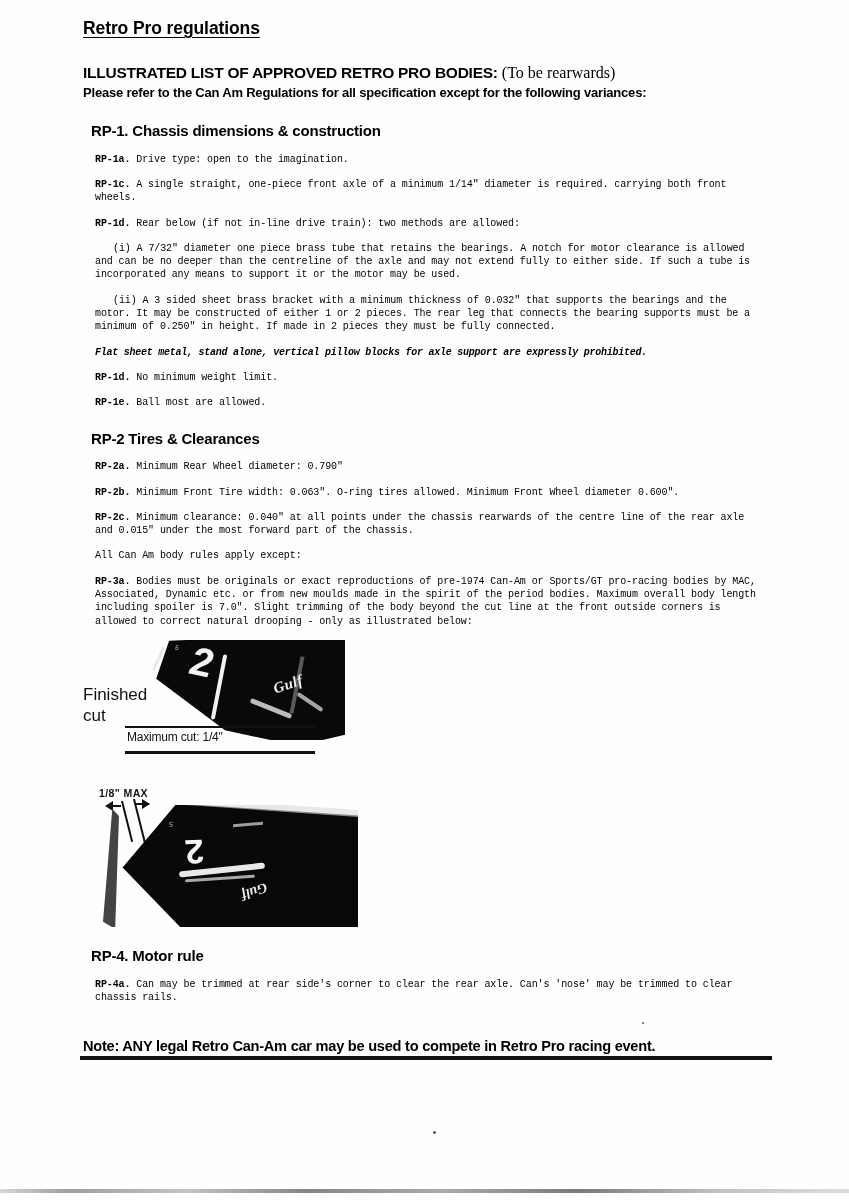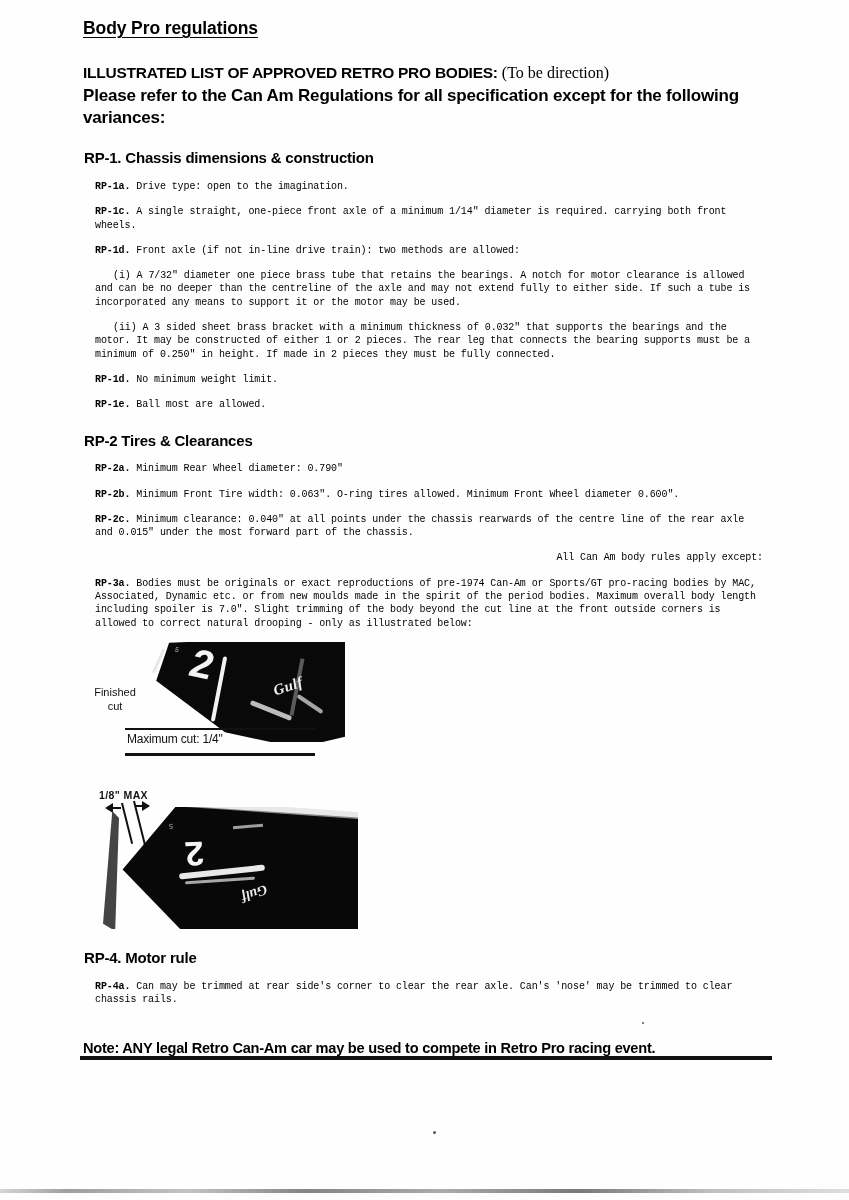--- a/index.html
+++ b/index.html
@@ -49,50 +49,50 @@
     margin: 0;
     letter-spacing: -0.25px;
   }
   .illus-head .tba {
     font-family: "Liberation Serif", serif;
     font-weight: normal;
     font-size: 16px;
     letter-spacing: 0;
   }
   .please-refer {
-    font-size: 17px;
+    font-size: 13px;
     font-weight: bold;
     line-height: 1.3;
     margin: 2px 0 12px 0;
     letter-spacing: -0.2px;
   }
   
   .sec-head {
     font-size: 15px;
     font-weight: bold;
     line-height: 1.25;
-    margin: 20px 0 1px 1px;
+    margin: 20px 0 1px 8px;
     letter-spacing: -0.2px;
   }
   
   .para {
     font-size: 10px;
     line-height: 1.33;
     margin: 12px;
     letter-spacing: -0.1px;
     font-family: Liberation Mono, monospace;
   }
   .para .lead { font-weight: bold; }
   .para.indent { text-indent: 18px; }
   .para.italic-rule {
     font-weight: bold;
     font-style: italic;
     letter-spacing: -0.25px;
   }
-  .para.plain { font-weight: normal; text-align: right; }
+  .para.plain { font-weight: normal; }
   .spacer-md { height: 15px; }
   .spacer-lg { height: 21px; }
   
   .note-line {
     font-size: 14.6px;
     font-weight: bold;
     letter-spacing: -0.25px;
     margin: 0;
     line-height: 1.3;
   }
@@ -217,22 +217,21 @@
     width: 4px; height: 58px;
     background: #757575;
     transform: rotate(11deg);
     opacity: .75;
   }
   .fig1-finished {
     position: absolute;
     left: -22px;
     top: 44px;
     width: 64px;
-    text-align: center;
-    font-size: 11px;
+    font-size: 17px;
     line-height: 1.25;
     color: #111;
   }
   .fig1-rule-top {
     position: absolute;
     left: 20px;
     top: 86px;
     width: 190px;
     height: 2px;
     background: #111;
@@ -406,38 +405,39 @@
   }
 </style>
 </head>
 <body>
 
 <div id="page">
   <div id="sheet"></div>
 
   <div class="content">
 
-    <div class="doc-title">Body Pro regulations</div>
-
-    <div class="illus-head"><span>ILLUSTRATED LIST OF APPROVED RETRO PRO BODIES:</span> <span class="tba">(To be direction)</span></div>
+    <div class="doc-title">Retro Pro regulations</div>
+
+    <div class="illus-head"><span>ILLUSTRATED LIST OF APPROVED RETRO PRO BODIES:</span> <span class="tba">(To be rearwards)</span></div>
     <div class="please-refer">Please refer to the Can Am Regulations for all specification except for the following variances:</div>
 
     <div class="sec-head">RP-1. Chassis dimensions &amp; construction</div>
 
     <p class="para"><span class="lead">RP-1a.</span><span> Drive type: open to the imagination.</span></p>
 
 
     <p class="para"><span class="lead">RP-1c.</span><span> A single straight, one-piece front axle of a minimum 1/14" diameter is required. carrying both front wheels.</span></p>
 
-    <p class="para"><span class="lead">RP-1d.</span><span> Front axle (if not in-line drive train): two methods are allowed:</span></p>
+    <p class="para"><span class="lead">RP-1d.</span><span> Rear below (if not in-line drive train): two methods are allowed:</span></p>
 
     <p class="para indent">(i)  A 7/32" diameter one piece brass tube that retains the bearings. A notch for motor clearance is allowed and can be no deeper than the centreline of the axle and may not extend fully to either side. If such a tube is incorporated any means to support it or the motor may be used.</p>
 
     <p class="para indent">(ii)  A 3 sided sheet brass bracket with a minimum thickness of 0.032" that supports the bearings and the motor. It may be constructed of either 1 or 2 pieces. The rear leg that connects the bearing supports must be a minimum of 0.250" in height. If made in 2 pieces they must be fully connected.</p>
 
+    <p class="para italic-rule">Flat sheet metal, stand alone, vertical pillow blocks for axle support are expressly prohibited.</p>
 
     <p class="para"><span class="lead">RP-1d.</span><span> No minimum weight limit.</span></p>
 
     <p class="para"><span class="lead">RP-1e.</span><span> Ball most are allowed.</span></p>
 
     <div class="sec-head">RP-2 Tires &amp; Clearances</div>
 
     <p class="para"><span class="lead">RP-2a.</span><span> Minimum Rear Wheel diameter: 0.790"</span></p>
 
     <p class="para"><span class="lead">RP-2b.</span><span> Minimum Front Tire width: 0.063". O-ring tires allowed. Minimum Front Wheel diameter 0.600".</span></p>

